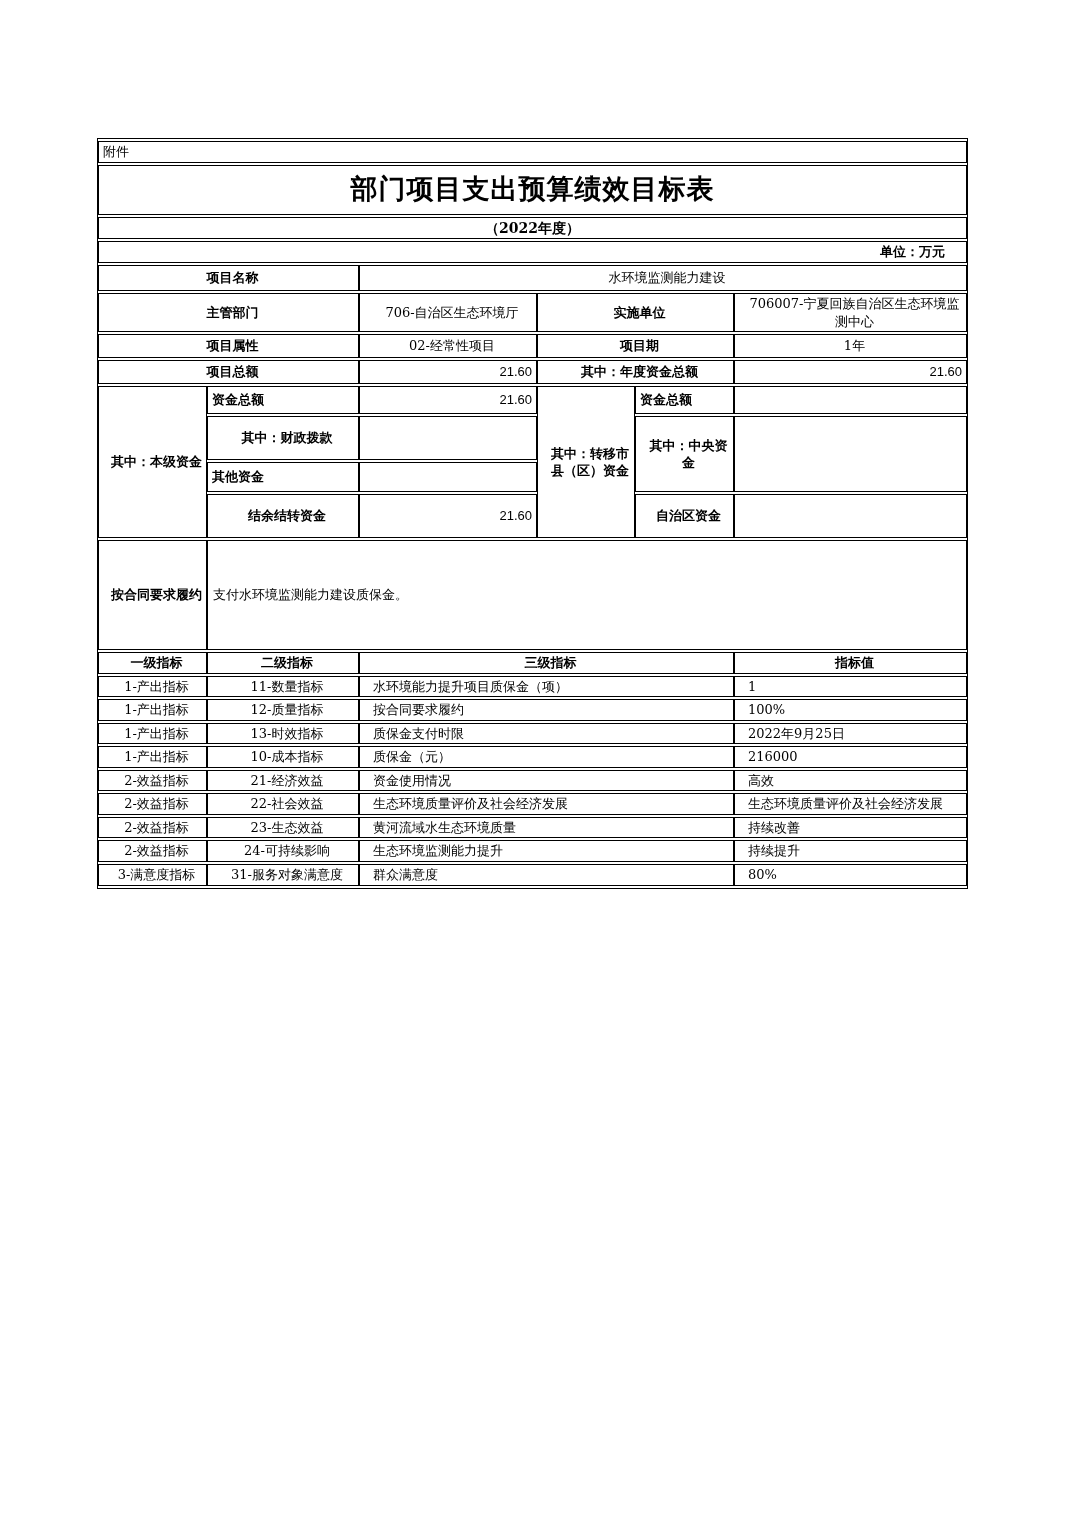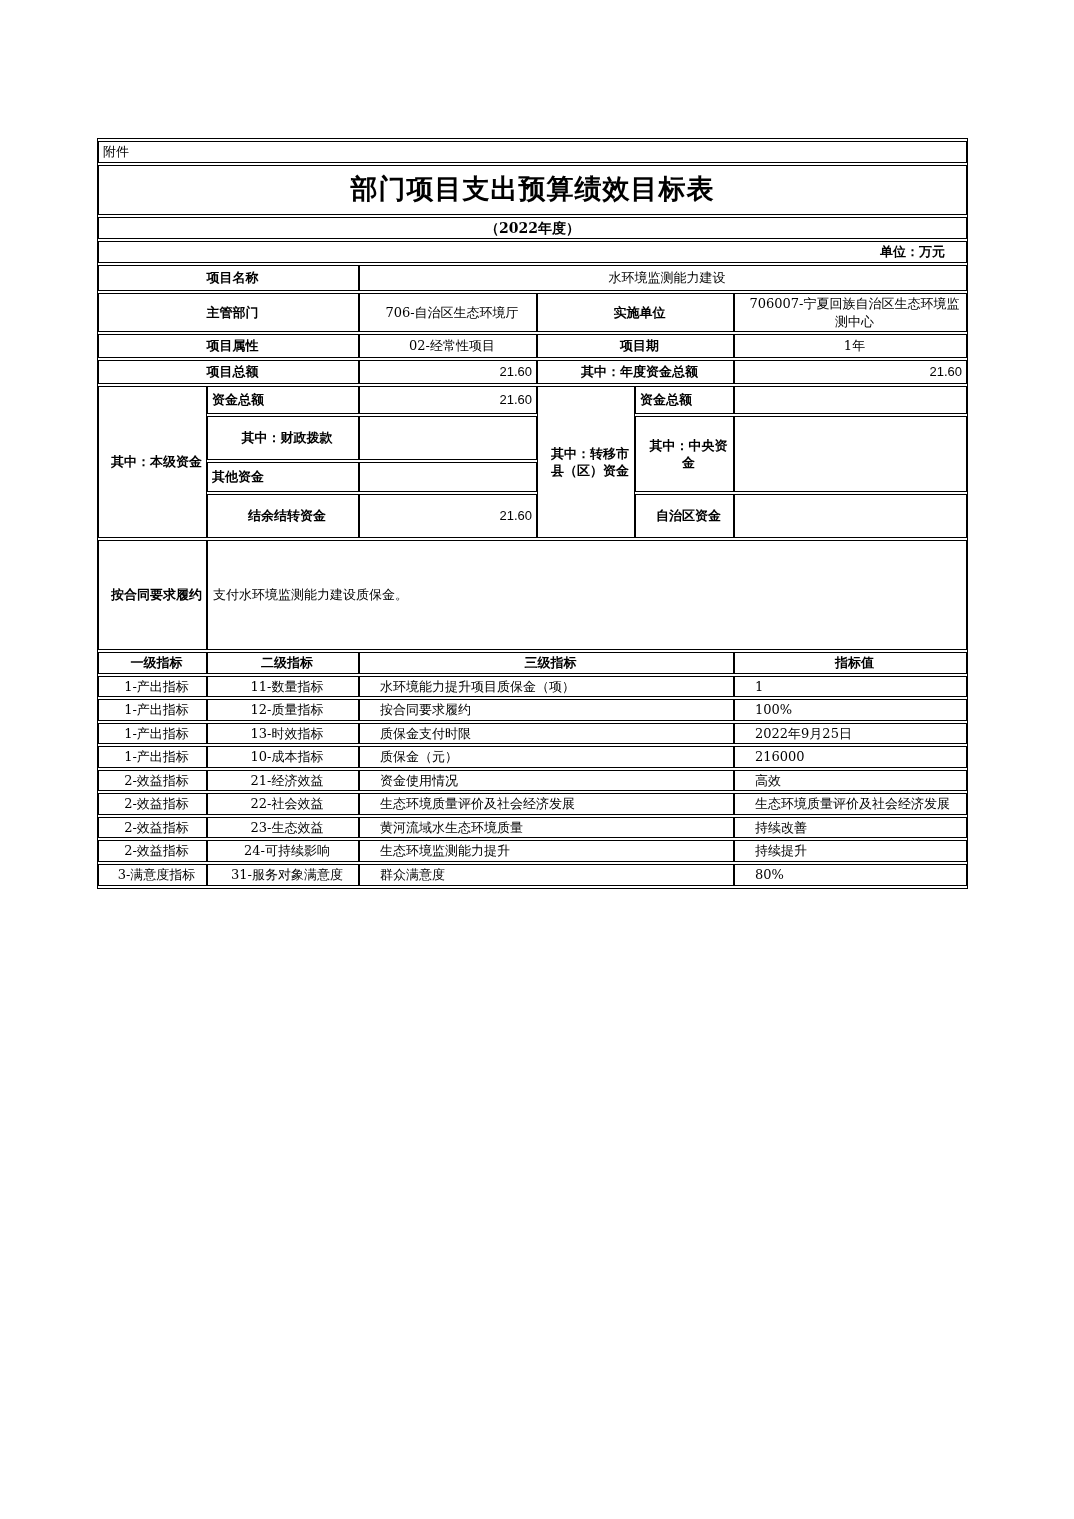--- a/index.html
+++ b/index.html
@@ -30,21 +30,21 @@
     line-height: 1.35;
   }
   .b  { font-weight: bold; }
   .c  { text-align: center; padding-left: 12px; }
   .l  { text-align: left; }
   .num { font-family: "Liberation Sans", "DejaVu Sans", sans-serif; text-align: right; font-size: 13px; }
   .title-cell { font-size: 27px; font-weight: bold; text-align: center; letter-spacing: 1px; }
   .subtitle-cell { font-size: 14px; font-weight: bold; text-align: center; }
   .unit-cell { font-size: 13px; font-weight: bold; text-align: right; padding-right: 21px; }
   .goal-val { padding-left: 5px; }
-  .ind3 { padding-left: 20px; }
+  .ind3 { padding-left: 13px; }
 </style>
 </head>
 <body>
 
 <div class="page">
   <table class="doc">
     <colgroup>
       <col style="width:109px">
         <col style="width:152px">
         <col style="width:178px">

